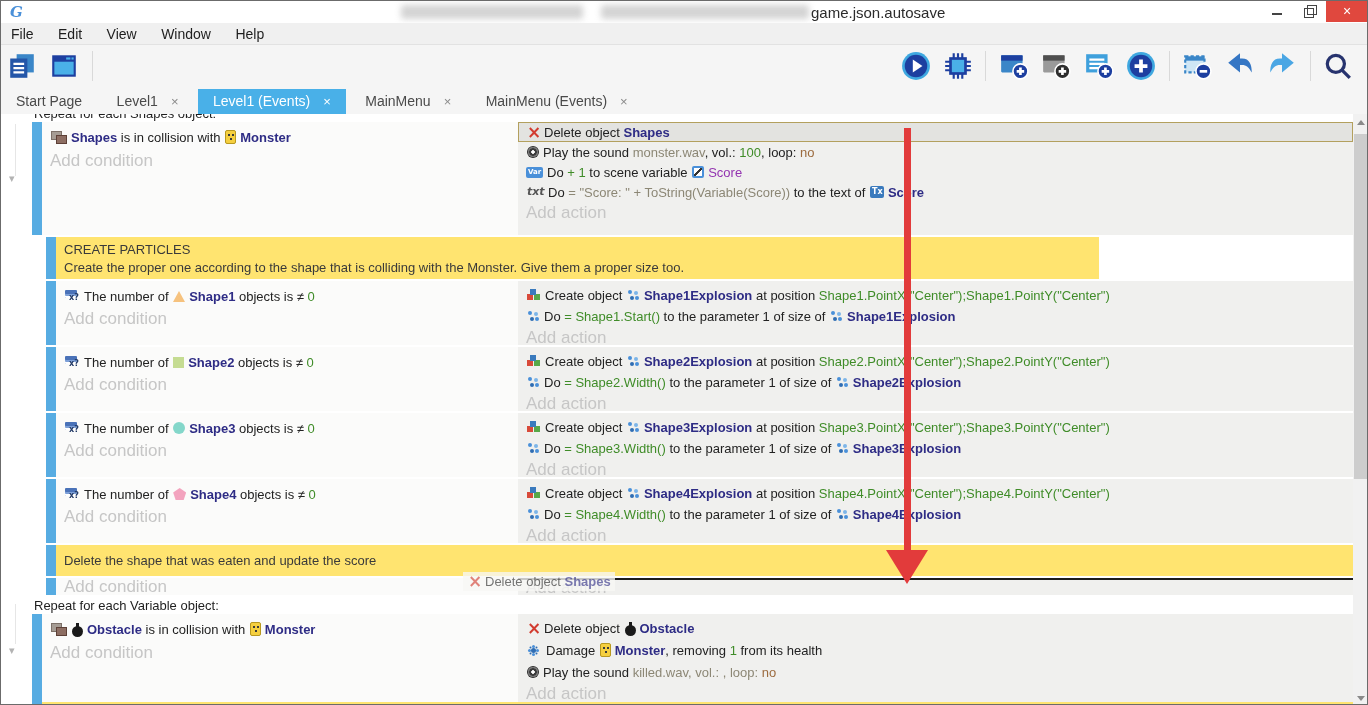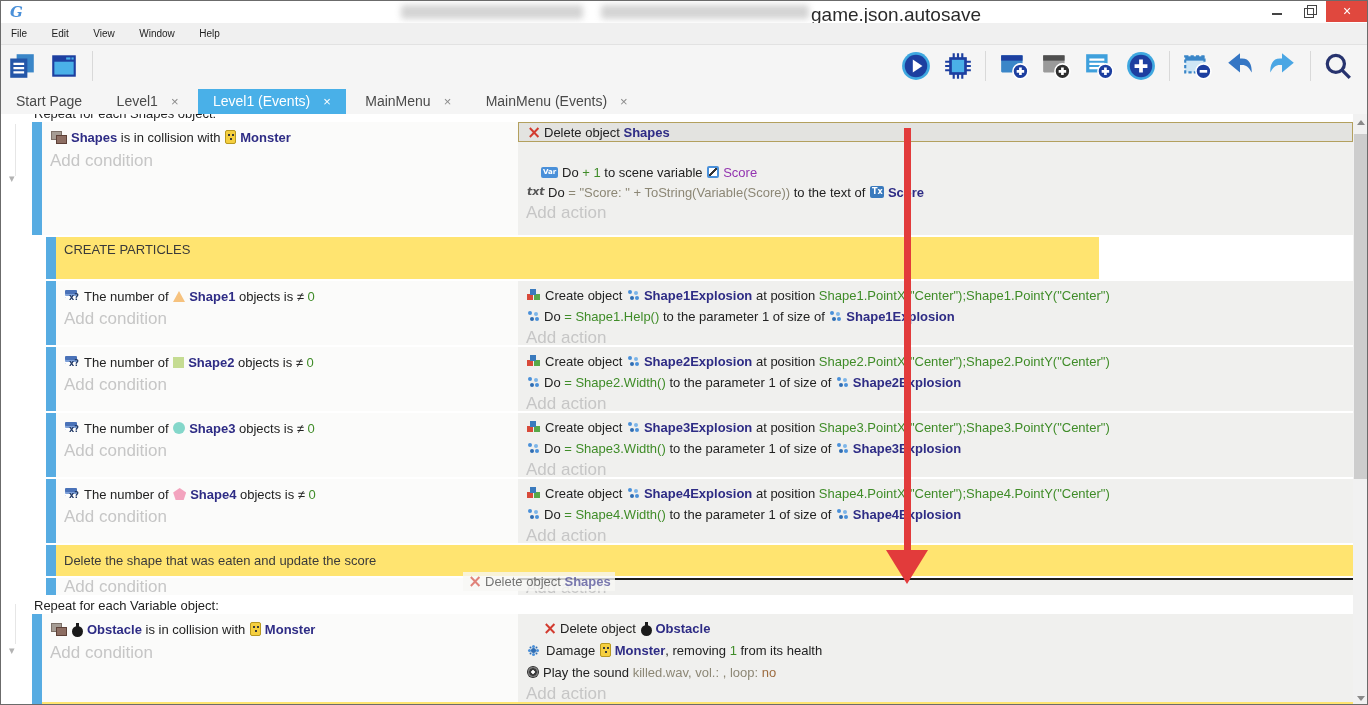--- a/index.html
+++ b/index.html
@@ -6,32 +6,32 @@
   html,body { width:1368px; height:705px; overflow:hidden; }
   body { font-family:"Liberation Sans","DejaVu Sans",sans-serif; background:#fff; position:relative;
          border:1px solid #6b6b6b; }
 
   
   .titlebar { position:absolute; left:0; top:0; width:100%; height:22px; background:#fff; }
   .logo { position:absolute; left:9px; top:2px; font:bold italic 15px "DejaVu Serif",serif; color:#4a90d9; }
   .blur1,.blur2 { position:absolute; top:4px; height:14px; background:#bdbdbd; filter:blur(3px); opacity:.65; border-radius:2px; }
   .blur1 { left:400px; width:182px; }
   .blur2 { left:600px; width:208px; }
-  .title-text { position:absolute; left:810px; top:3px; font-size:19px; color:#2b2b2b; }
+  .title-text { position:absolute; left:810px; top:3px; font-size:15px; color:#2b2b2b; }
   .winbtn { position:absolute; top:0; height:21px; text-align:center; line-height:20px; font-size:13px; color:#444; cursor:default; }
   .btn-min { left:1262px; width:28px; }
   .btn-min::after { content:''; position:absolute; left:9px; top:12px; width:10px; height:2px; background:#444; }
   .btn-restore { left:1293px; width:29px; }
   .btn-restore::before { content:''; position:absolute; left:10px; top:7px; width:8px; height:8px; border:1px solid #444; background:#fff; }
   .btn-restore::after { content:''; position:absolute; left:13px; top:4px; width:8px; height:8px; border:1px solid #444; }
   .btn-close { left:1325px; width:42px; background:#e0483e; color:#fff; font-size:14px; }
 
   
   .menubar { position:absolute; left:0; top:22px; width:100%; height:22px; background:#f0f0f0; border-bottom:1px solid #e2e2e2; }
-  .menu-item { display:inline-block; padding:0 10px; font-size:10px; color:#1e1e1e; line-height:22px; }
+  .menu-item { display:inline-block; padding:0 10px; font-size:14px; color:#1e1e1e; line-height:22px; }
 
   
   .toolbar { position:absolute; left:0; top:44px; width:100%; height:44px; background:#f5f5f5; }
   .tbtn { display:inline-block; width:30px; height:30px; vertical-align:middle; margin:6px 4px; }
   .tsep { display:inline-block; width:1px; height:30px; background:#d9d9d9; vertical-align:middle; margin:0 4px; }
   .tb-left { position:absolute; left:2px; top:0; }
   .tb-right { position:absolute; right:10px; top:0; }
 
   
   .tabbar { position:absolute; left:0; top:88px; width:100%; height:25px; background:#f5f5f5; }
@@ -235,38 +235,40 @@
 
   <div class="bar1" style="left:31px;top:8px;height:113px;"></div>
   <div class="cond" style="left:41px;top:8px;width:476px;height:113px;">
     <div class="line" style="left:8px;top:6px;"><span class="ic collision-icon"></span><span class="seg s-obj">Shapes</span><span class="seg s-plain"> is in collision with </span><span class="ic monster-icon"></span><span class="seg s-obj">Monster</span></div>
     <div class="addlink" style="left:8px;top:30px;">Add condition</div>
   </div>
   <div class="act" style="left:517px;top:8px;width:835px;height:113px;">
     <div class="selrow">
       <div class="line" style="left:7px;top:0;"><span class="ic delete-icon"></span><span class="seg s-plain">Delete object </span><span class="seg s-obj">Shapes</span></div>
     </div>
-    <div class="line" style="left:22px;top:41px;"><span class="ic variable-icon"></span><span class="seg s-plain">Do </span><span class="seg s-num">+ 1</span><span class="seg s-plain"> to scene variable </span><span class="ic scene-variable-icon"></span><span class="seg s-var">Score</span></div>
+    <div class="line" style="left:8px;top:21px;"><span class="ic sound-icon"></span><span class="seg s-plain">Play the sound </span><span class="seg s-str">monster.wav</span><span class="seg s-plain">, vol.: </span><span class="seg s-num">100</span><span class="seg s-plain">, loop: </span><span class="seg s-bool">no</span></div>
+    <div class="line" style="left:7px;top:41px;"><span class="ic variable-icon"></span><span class="seg s-plain">Do </span><span class="seg s-num">+ 1</span><span class="seg s-plain"> to scene variable </span><span class="ic scene-variable-icon"></span><span class="seg s-var">Score</span></div>
     <div class="line" style="left:8px;top:61px;"><span class="ic text-action-icon"></span><span class="seg s-plain">Do </span><span class="seg s-str">= "Score: " + ToString(Variable(Score))</span><span class="seg s-plain"> to the text of </span><span class="ic text-object-icon"></span><span class="seg s-obj">Score</span></div>
     <div class="addlink" style="left:8px;top:82px;">Add action</div>
   </div>
 
   <div class="bar2" style="left:45px;top:123px;height:42px;"></div>
   <div class="comment" style="left:55px;top:123px;width:1043px;height:42px;">
     <div class="cline" style="top:4px;">CREATE PARTICLES</div>
+    <div class="cline" style="top:22px;">Create the proper one according to the shape that is colliding with the Monster. Give them a proper size too.</div>
   </div>
 
   <div class="bar2" style="left:45px;top:167px;height:64px;"></div>
   <div class="cond" style="left:55px;top:167px;width:462px;height:64px;">
     <div class="line" style="left:8px;top:6px;"><span class="ic count-icon"></span><span class="seg s-plain">The number of </span><span class="ic triangle-icon"></span><span class="seg s-obj">Shape1</span><span class="seg s-plain"> objects is ≠ </span><span class="seg s-num">0</span></div>
     <div class="addlink" style="left:8px;top:29px;">Add condition</div>
   </div>
   <div class="act" style="left:517px;top:167px;width:835px;height:64px;">
     <div class="line" style="left:8px;top:5px;"><span class="ic create-icon"></span><span class="seg s-plain">Create object </span><span class="ic particles-icon"></span><span class="seg s-obj">Shape1Explosion</span><span class="seg s-plain"> at position </span><span class="seg s-num">Shape1.PointX("Center");Shape1.PointY("Center")</span></div>
-    <div class="line" style="left:8px;top:26px;"><span class="ic particles-icon"></span><span class="seg s-plain">Do </span><span class="seg s-num">= Shape1.Help()</span><span class="seg s-plain"> to the parameter 1 of size of </span><span class="ic particles-icon"></span><span class="seg s-obj">Shape1Explosion</span></div>
+    <div class="line" style="left:8px;top:26px;"><span class="ic particles-icon"></span><span class="seg s-plain">Do </span><span class="seg s-num">= Shape1.Start()</span><span class="seg s-plain"> to the parameter 1 of size of </span><span class="ic particles-icon"></span><span class="seg s-obj">Shape1Explosion</span></div>
     <div class="addlink" style="left:8px;top:48px;">Add action</div>
   </div>
 
   <div class="bar2" style="left:45px;top:233px;height:64px;"></div>
   <div class="cond" style="left:55px;top:233px;width:462px;height:64px;">
     <div class="line" style="left:8px;top:6px;"><span class="ic count-icon"></span><span class="seg s-plain">The number of </span><span class="ic square-icon"></span><span class="seg s-obj">Shape2</span><span class="seg s-plain"> objects is ≠ </span><span class="seg s-num">0</span></div>
     <div class="addlink" style="left:8px;top:29px;">Add condition</div>
   </div>
   <div class="act" style="left:517px;top:233px;width:835px;height:64px;">
     <div class="line" style="left:8px;top:5px;"><span class="ic create-icon"></span><span class="seg s-plain">Create object </span><span class="ic particles-icon"></span><span class="seg s-obj">Shape2Explosion</span><span class="seg s-plain"> at position </span><span class="seg s-num">Shape2.PointX("Center");Shape2.PointY("Center")</span></div>
@@ -311,21 +313,21 @@
   </div>
   <div class="ghost"><span class="ic delete-icon"></span><span class="seg s-plain">Delete object </span><span class="seg s-obj">Shapes</span></div>
 
   <div class="evheader" style="left:33px;top:484px;">Repeat for each Variable object:</div>
   <div class="bar1" style="left:31px;top:500px;height:91px;"></div>
   <div class="cond" style="left:41px;top:500px;width:476px;height:91px;">
     <div class="line" style="left:8px;top:6px;"><span class="ic collision-icon"></span><span class="ic bomb-icon"></span><span class="seg s-obj">Obstacle</span><span class="seg s-plain"> is in collision with </span><span class="ic monster-icon"></span><span class="seg s-obj">Monster</span></div>
     <div class="addlink" style="left:8px;top:30px;">Add condition</div>
   </div>
   <div class="act" style="left:517px;top:500px;width:835px;height:91px;">
-    <div class="line" style="left:24px;top:5px;text-align:right;"><span class="ic delete-icon"></span><span class="seg s-plain">Delete object </span><span class="ic bomb-icon"></span><span class="seg s-obj">Obstacle</span></div>
+    <div class="line" style="left:8px;top:5px;text-align:right;"><span class="ic delete-icon"></span><span class="seg s-plain">Delete object </span><span class="ic bomb-icon"></span><span class="seg s-obj">Obstacle</span></div>
     <div class="line" style="left:8px;top:27px;"><span class="ic damage-icon"></span><span class="seg s-plain">Damage </span><span class="ic monster-icon"></span><span class="seg s-obj">Monster</span><span class="seg s-plain">, removing </span><span class="seg s-num">1</span><span class="seg s-plain"> from its health</span></div>
     <div class="line" style="left:8px;top:49px;"><span class="ic sound-icon"></span><span class="seg s-plain">Play the sound </span><span class="seg s-str">killed.wav, vol.: , loop: </span><span class="seg s-bool">no</span></div>
     <div class="addlink" style="left:8px;top:71px;">Add action</div>
   </div>
 
   <div class="strip" style="left:41px;top:588px;width:1311px;height:4px;"></div>
 </div>
 
 <div class="arrow-line"></div>
 <div class="arrow-head"></div>

